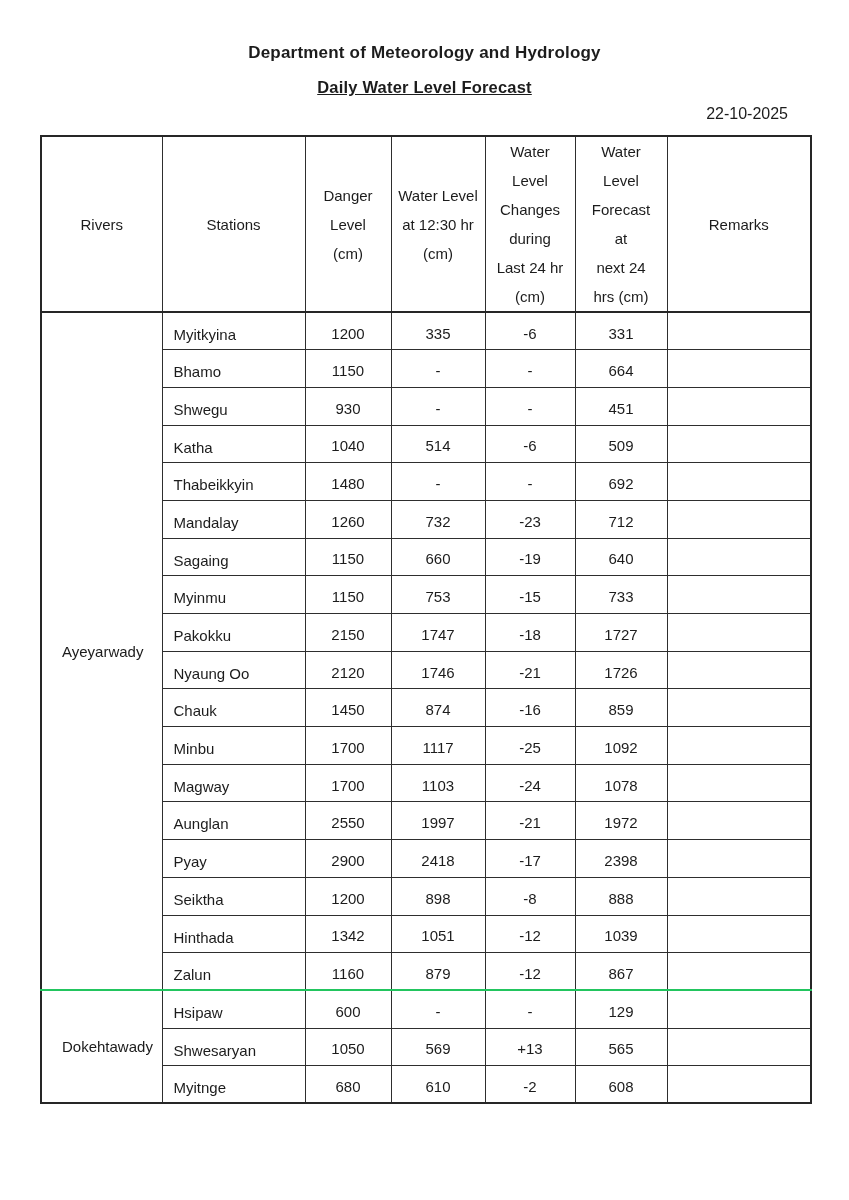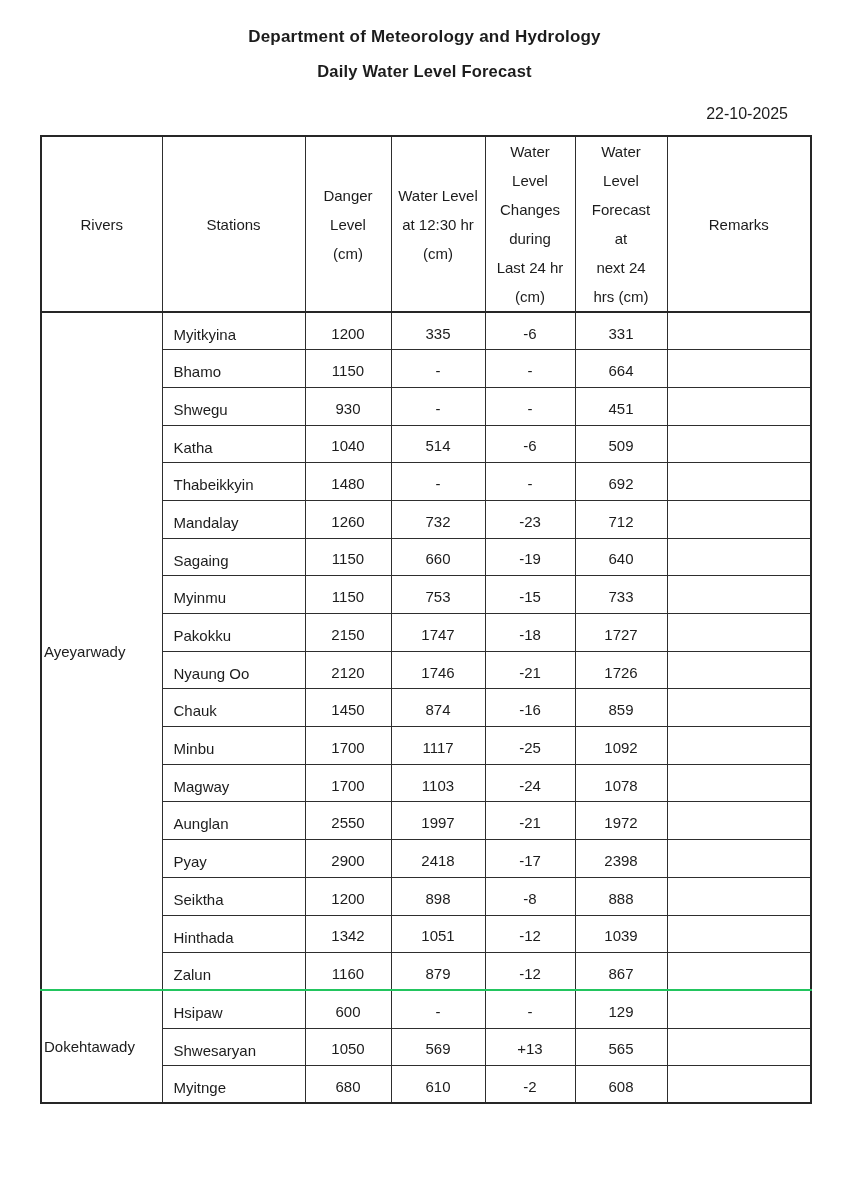--- a/index.html
+++ b/index.html
@@ -4,33 +4,34 @@
 <style>
   * { margin: 0; padding: 0; box-sizing: border-box; }
   html, body { background: #ffffff; }
   body {
     width: 849px; height: 1200px;
     font-family: "Liberation Sans", sans-serif;
     color: #1c1c1c;
     position: relative;
     overflow: hidden;
   }
-  .doc-header { padding-top: 27px; }
+  .doc-header { padding-top: 43px; }
   .doc-title {
     text-align: center;
     font-size: 17px;
     font-weight: 700;
     letter-spacing: 0.2px;
   }
   .doc-subtitle {
     text-align: center;
     font-size: 16.5px;
     font-weight: 700;
     margin-top: 15px;
     letter-spacing: 0.2px;
+    text-decoration: underline;
   }
   .doc-date {
     position: absolute;
     top: 105px;
     right: 61px;
     font-size: 16px;
     font-weight: 400;
     margin-left: 32px;
   }
   table.wl-table {
@@ -53,21 +54,21 @@
     line-height: 29px;
     text-align: center;
     vertical-align: middle;
     white-space: pre-line;
     border-bottom: 2px solid #262626;
   }
   .wl-table tbody tr { height: 37.7px; }
   td.river-cell {
     font-size: 15px;
     text-align: left;
-    padding-left: 2px;
+    padding-left: 20px;
     vertical-align: middle;
   }
   td.station-cell {
     font-size: 15px;
     text-align: left;
     padding-left: 11px;
     padding-top: 13px;
     vertical-align: top;
   }
   td.num-cell {

